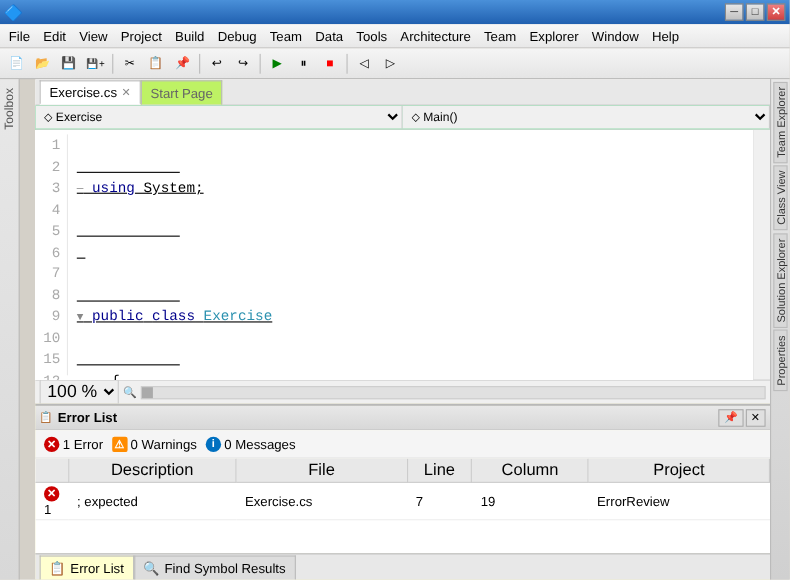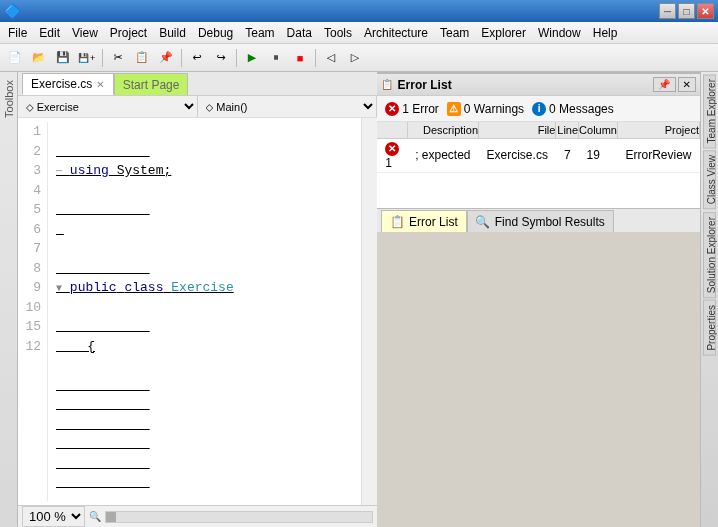--- a/index.html
+++ b/index.html
@@ -49,38 +49,38 @@
     
     .kw { color: #00008b; font-weight: normal; }
     .class-name { color: #2b91af; }
 
     
     #editor-scroll { display: flex; flex: 1; overflow: hidden; }
     #right-scrollbar { width: 16px; background: #f0f0f0; border-left: 1px solid #ccc; display: flex; flex-direction: column; }
 
     
     #editor-footer { height: 22px; background: #f0f0f0; border-top: 1px solid #ccc; display: flex; align-items: center; padding: 0 4px; gap: 4px; font-size: 11px; }
-    .zoom-select { font-size: 13px; border: 1px solid #ccc; padding: 1px 2px; }
+    .zoom-select { font-size: 16px; border: 1px solid #ccc; padding: 1px 2px; }
 
     
     #error-panel { background: #ffffd0; border-top: 2px solid #b8b8b8; height: 160px; display: flex; flex-direction: column; }
     #error-panel-header { background: linear-gradient(to bottom, #e8e8e8, #d8d8d8); height: 22px; display: flex; align-items: center; justify-content: space-between; padding: 0 4px; border-bottom: 1px solid #ccc; }
     #error-panel-title { font-size: 12px; font-weight: bold; }
     #error-panel-controls { display: flex; gap: 2px; }
     .panel-btn { font-size: 10px; padding: 1px 4px; background: #e0e0e0; border: 1px solid #aaa; cursor: pointer; }
 
     
     #error-filters { background: #f5f5f5; height: 26px; display: flex; align-items: center; gap: 8px; padding: 0 8px; border-bottom: 1px solid #ddd; }
     .filter-item { display: flex; align-items: center; gap: 3px; font-size: 12px; cursor: pointer; }
 
     
     #error-table { flex: 1; background: white; overflow: auto; }
     table { width: 100%; border-collapse: collapse; font-size: 12px; }
     thead tr { background: #e8e8e8; }
-    th { text-align: right; padding: 2px 0; border-right: 1px solid #ccc; border-bottom: 1px solid #ccc; font-weight: normal; font-size: 11px; }
+    th { text-align: center; padding: 2px 0; border-right: 1px solid #ccc; border-bottom: 1px solid #ccc; font-weight: normal; font-size: 15px; }
     tbody tr { border-bottom: 1px solid #eee; }
     td { padding: 2px 8px; }
 
     
     #panel-tabs { background: #e8e8e8; height: 24px; display: flex; align-items: flex-end; padding-left: 4px; border-top: 1px solid #bbb; }
     .panel-tab { height: 22px; padding: 0 8px; display: flex; align-items: center; gap: 4px; font-size: 12px; border: 1px solid #bbb; border-bottom: none; cursor: pointer; background: #ddd; }
     .panel-tab.active { background: #ffffd0; }
 
     
     #right-sidebar { width: 18px; background: linear-gradient(to bottom, #e8e8e8, #d0d0d0); border-left: 1px solid #bbb; display: flex; flex-direction: column; gap: 2px; padding: 2px; }
@@ -142,21 +142,21 @@
   <div class="tb-btn">◁</div>
   <div class="tb-btn">▷</div>
 </div>
 
 <div id="main-container">
 
   <div id="toolbox">
     <span id="toolbox-label">Toolbox</span>
   </div>
 
-  <div style="display:flex; flex-direction:row; flex:1; overflow:hidden;">
+  <div style="display:flex; flex-direction:column; flex:1; overflow:hidden;margin-left:14px;">
 
     <div id="editor-container" style="flex:1; display:flex; flex-direction:column; min-height:0;">
 
       <div id="tab-bar">
         <div class="editor-tab active">
           <span>Exercise.cs</span>
           <span class="tab-close">✕</span>
         </div>
         <div class="editor-tab">
           <span>Start Page</span>

